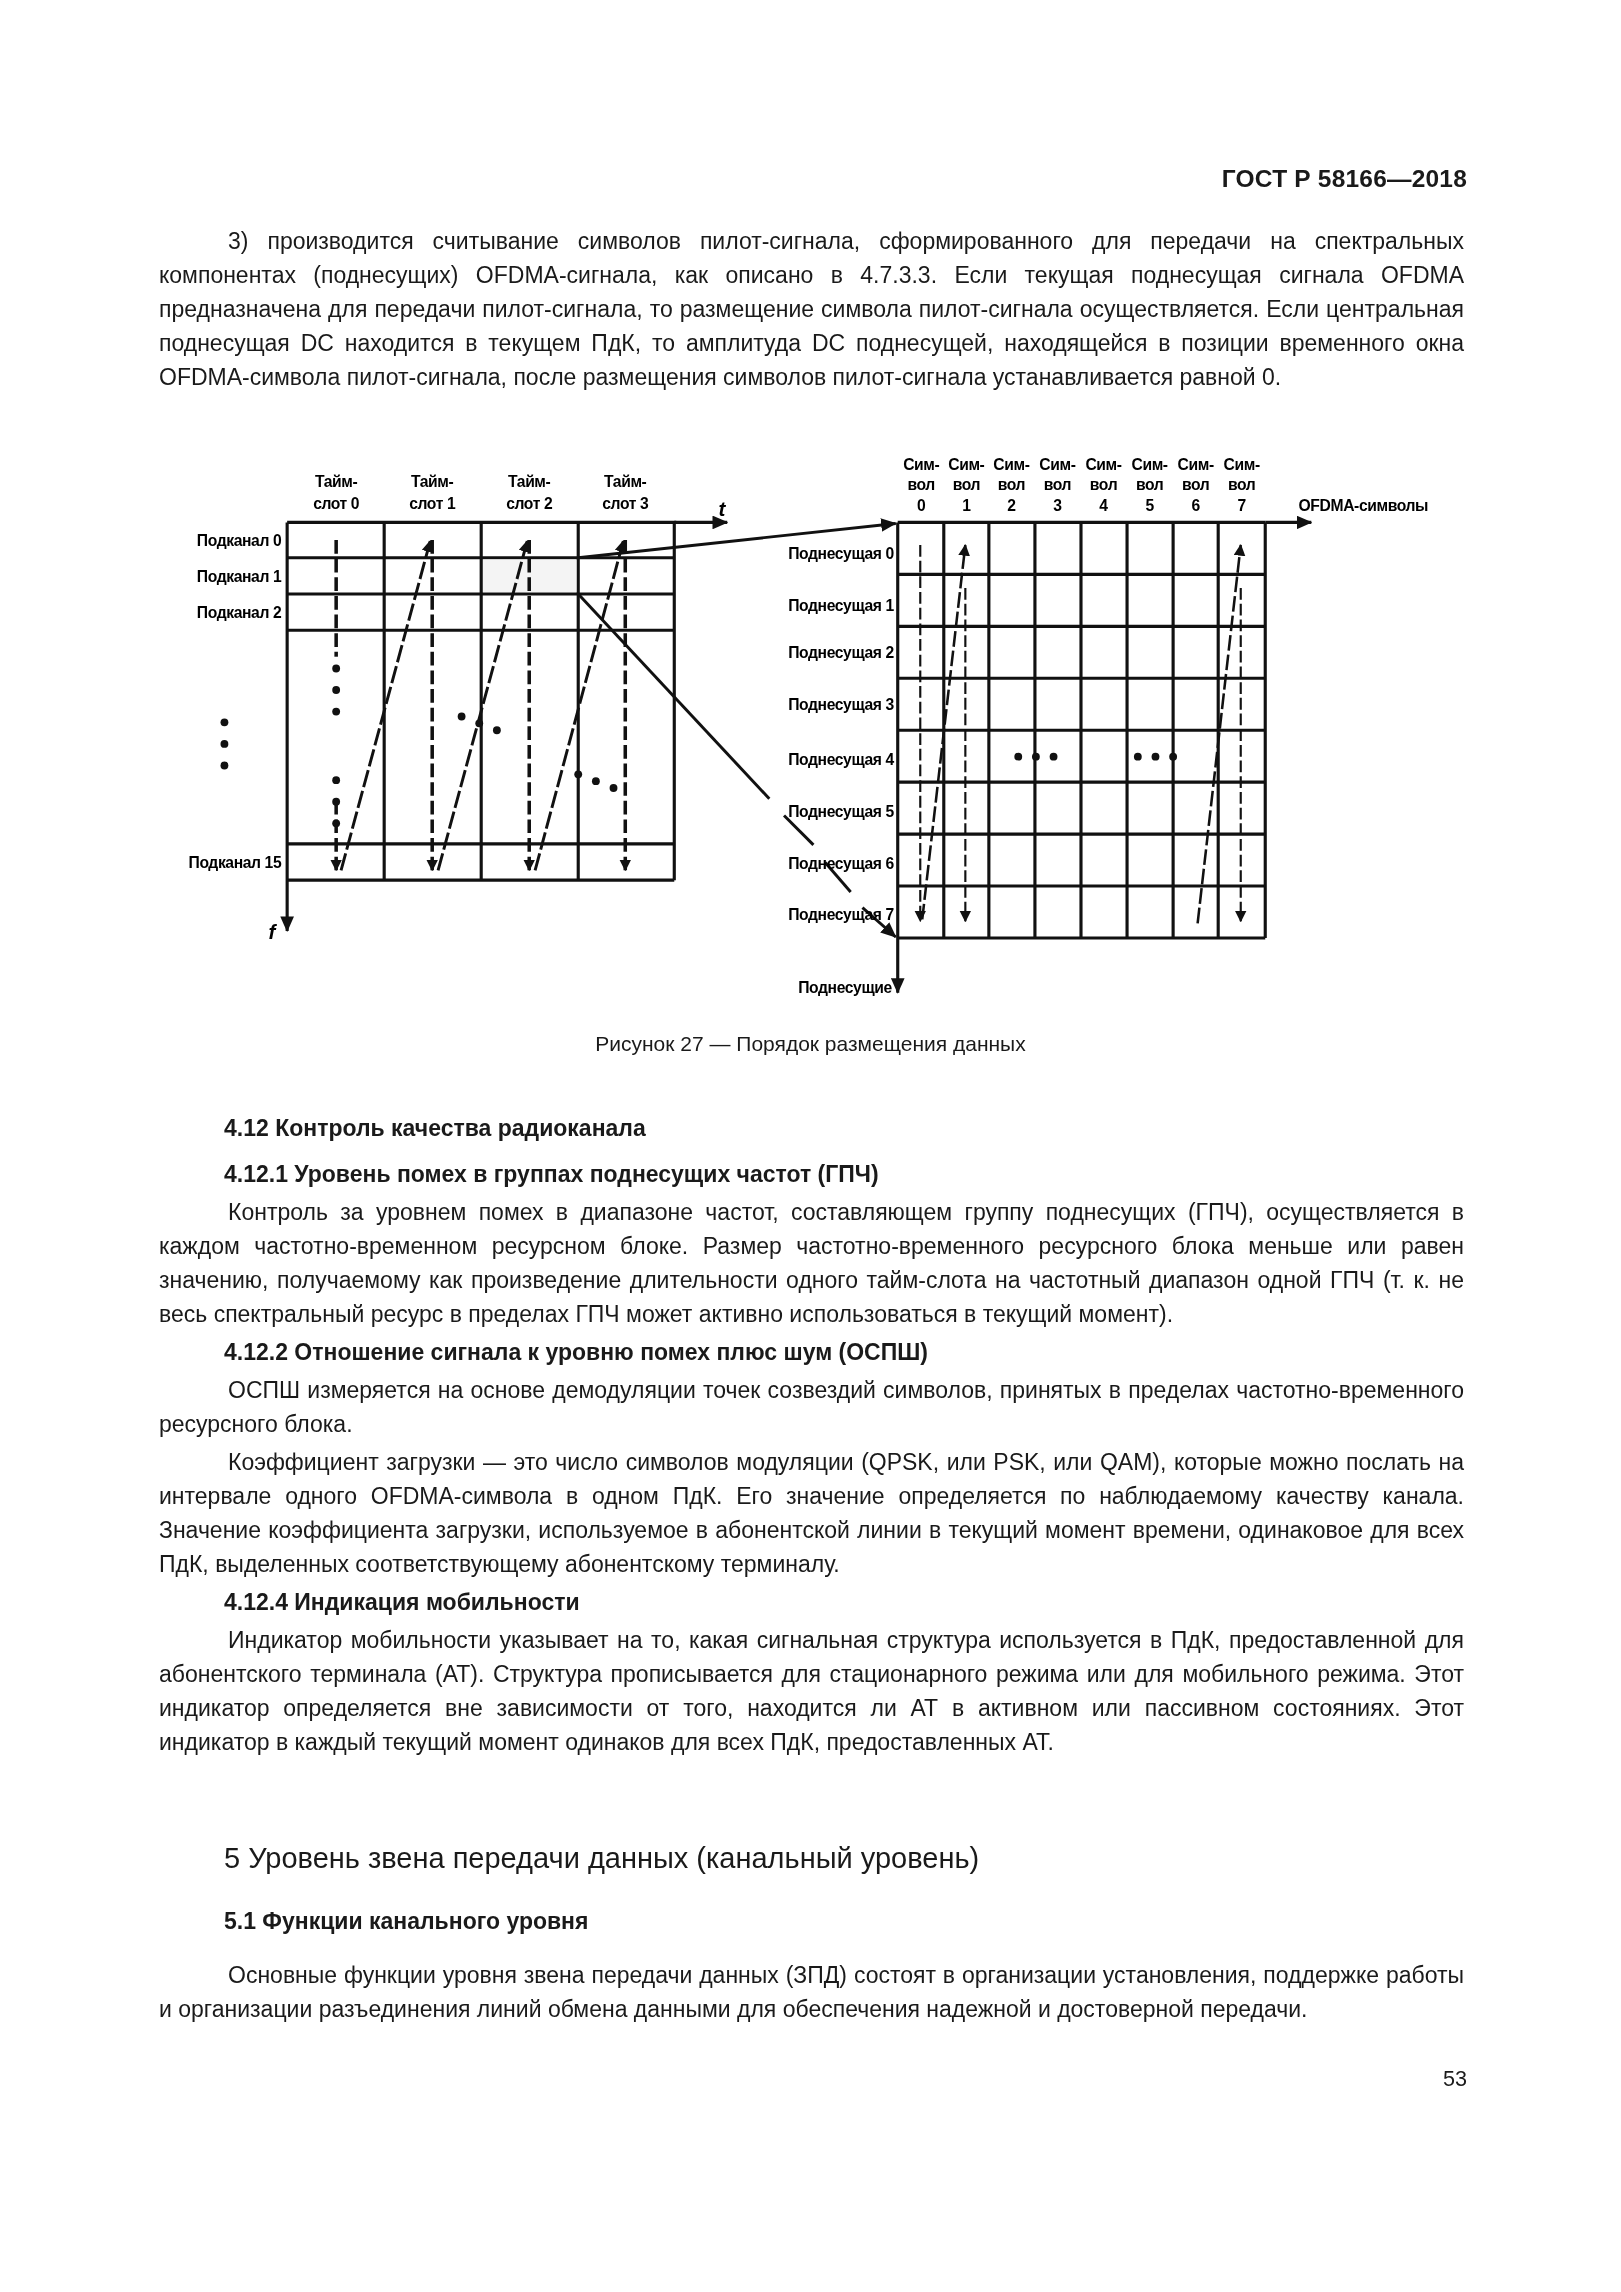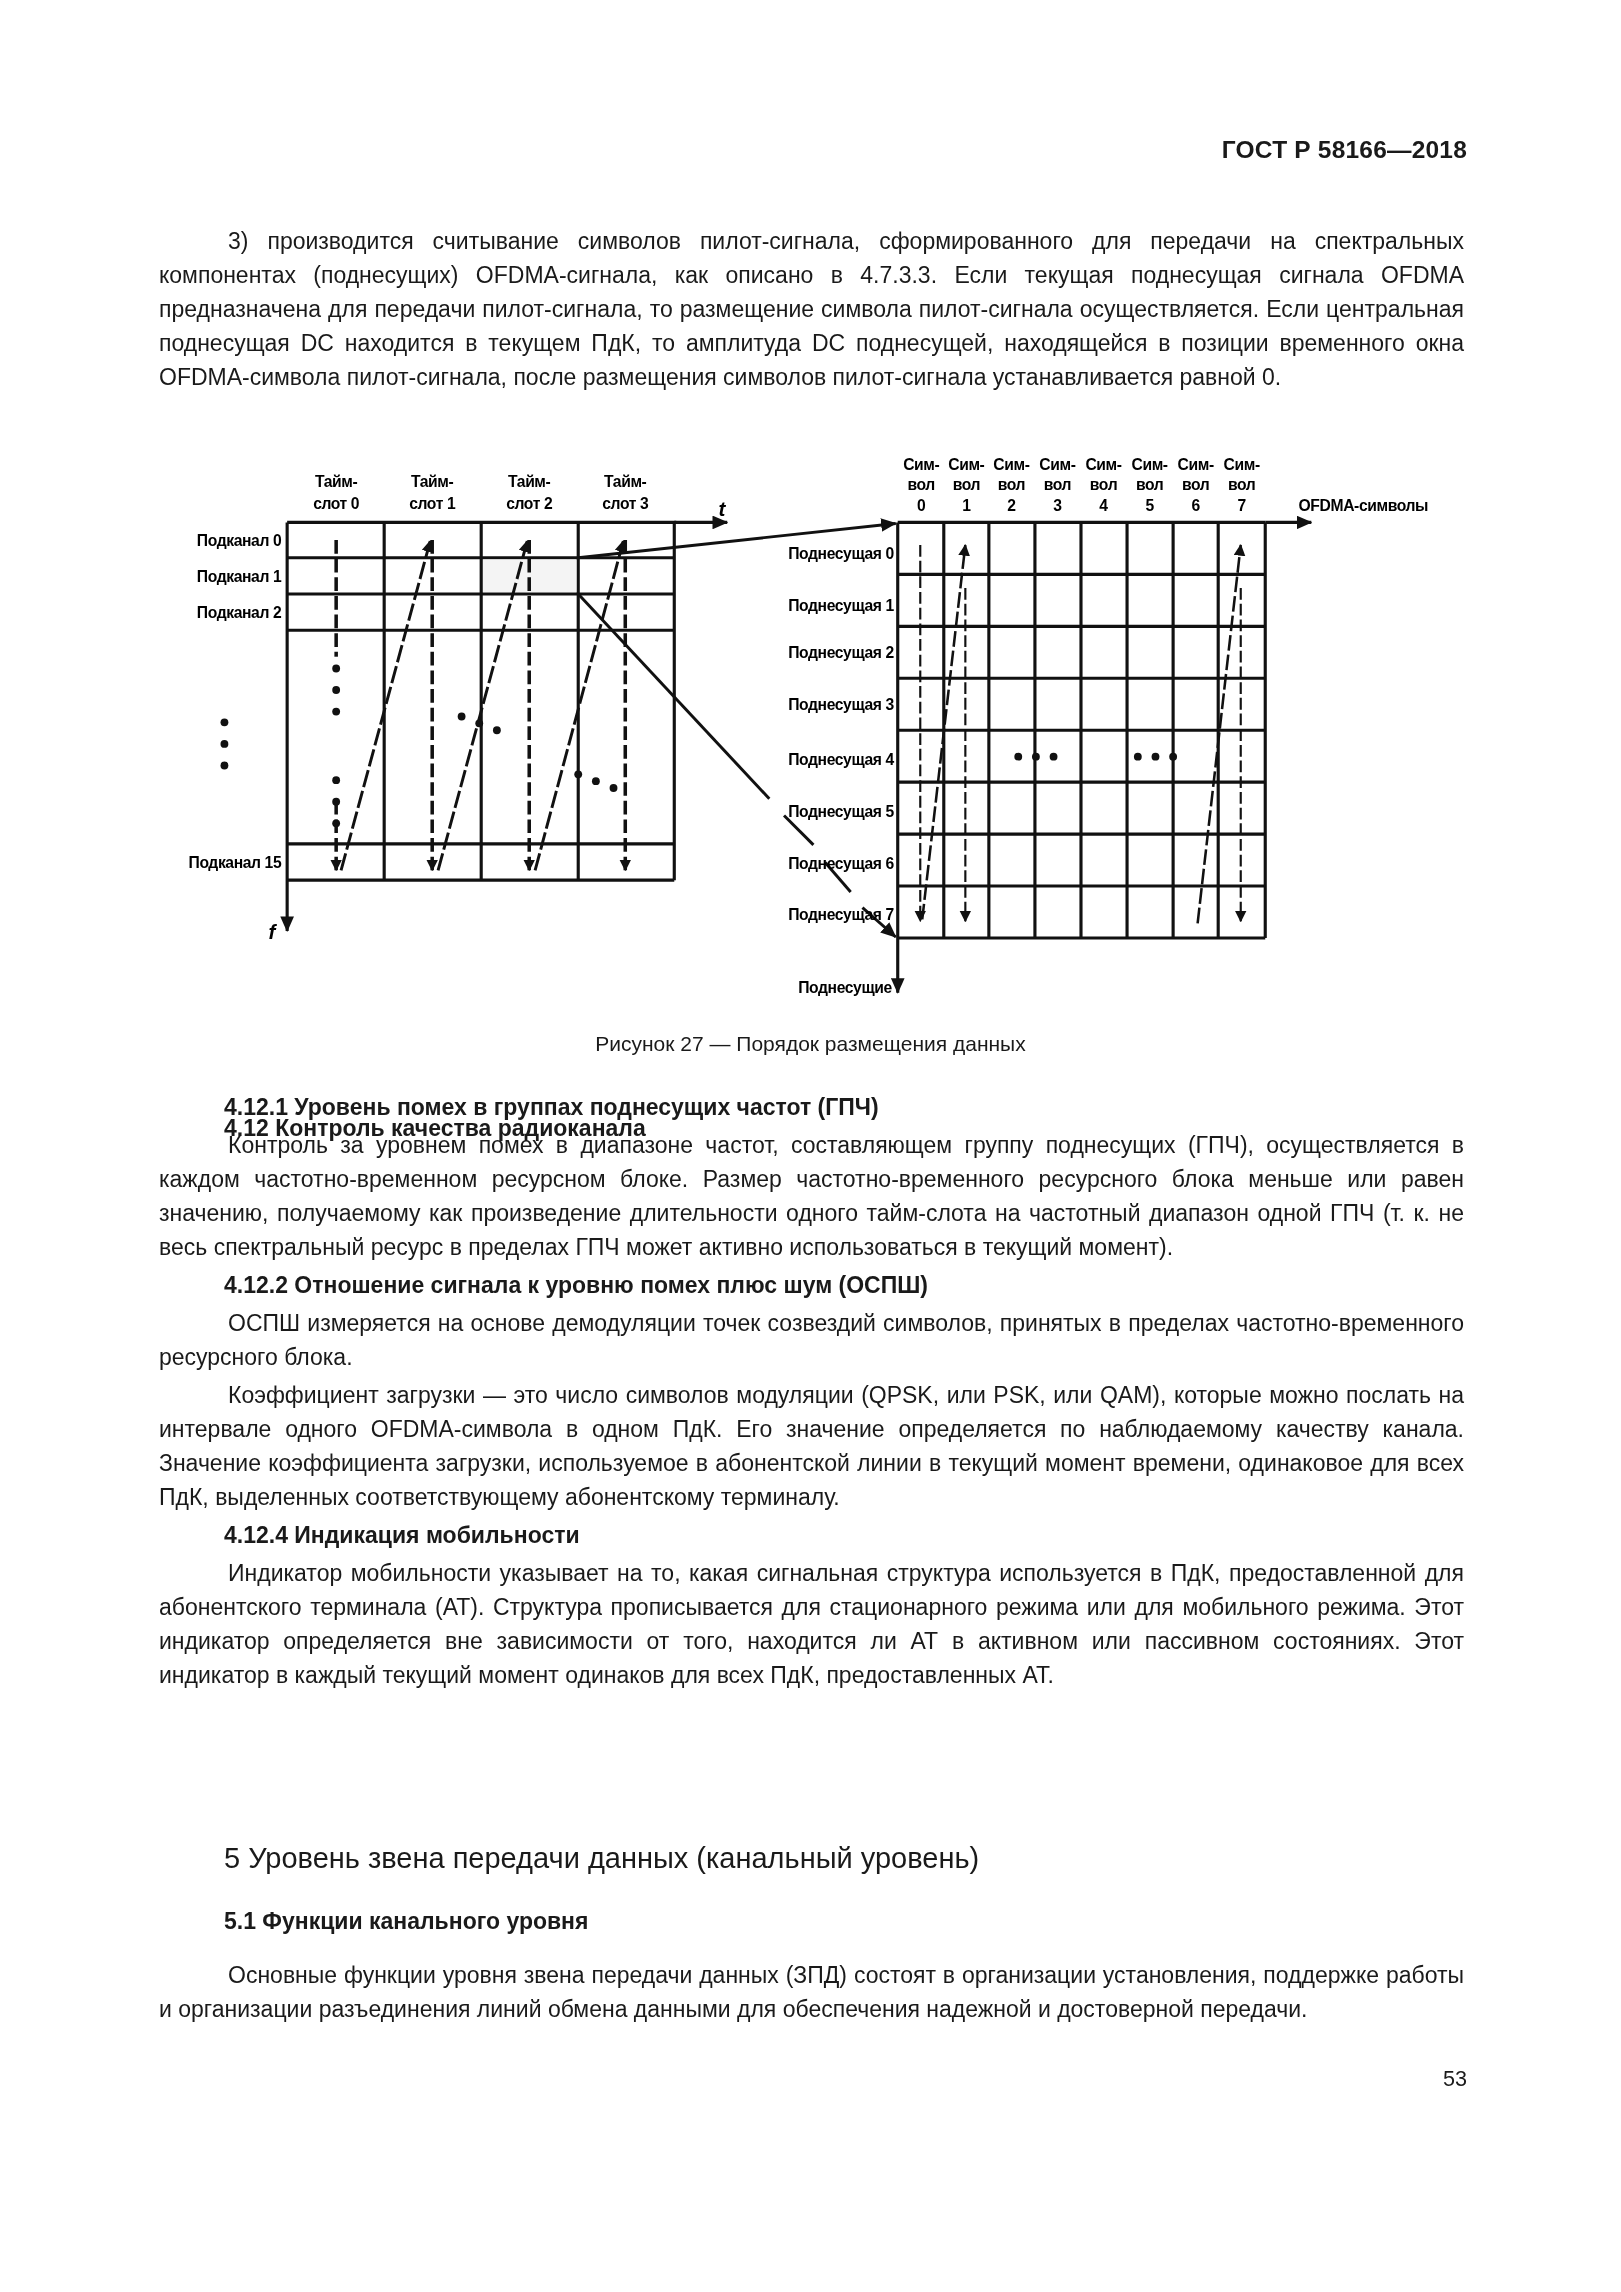--- a/index.html
+++ b/index.html
@@ -1,19 +1,19 @@
 <!DOCTYPE html>
 <html><head>
 <meta charset="utf-8">
 <style>
   html, body { margin: 0; padding: 0; background: #ffffff; }
   body { width: 1621px; height: 2293px; position: relative; overflow: hidden;
          font-family: "Liberation Sans", "DejaVu Sans", sans-serif; color: #1a1a1a; }
   .abs { position: absolute; }
-  .doc-header { right: 154px; top: 136px; font-weight: bold; font-size: 24.5px; letter-spacing: 0.2px; }
+  .doc-header { right: 154px; top: 165px; font-weight: bold; font-size: 24.5px; letter-spacing: 0.2px; }
   .block { position: absolute; left: 155px; width: 1313px; font-size: 23px; line-height: 34px; text-align: justify; }
   .block p { margin: 4px; text-indent: 69px; text-align: justify; text-align-last: left; }
   .block .h { margin: 0; padding-left: 69px; font-weight: bold; text-indent: 0; }
   .h-major { font-weight: normal; font-size: 29px; padding-left: 69px; margin: 0; }
   .caption { position: absolute; left: 0; width: 1621px; top: 1032px; text-align: center; font-size: 21px; }
   .pageno { position: absolute; right: 154px; top: 2066px; font-size: 21.6px; }
   svg text { font-family: "Liberation Sans", "DejaVu Sans", sans-serif; }
   .fig-label { font-size: 16px; font-weight: bold; letter-spacing: -0.4px; }
 </style>
 </head>
@@ -201,21 +201,21 @@
     <text x="910" y="1013">Поднесущие</text>
   </g>
 </svg>
 
 <div class="caption">Рисунок 27 — Порядок размещения данных</div>
 
 <div class="block" style="top:1088px;margin-top:23px;">
   <div class="h">4.12 Контроль качества радиоканала</div>
 </div>
 
-<div class="block" style="top:1090px;">
+<div class="block" style="top:1157px;">
   <div class="h">4.12.1 Уровень помех в группах поднесущих частот (ГПЧ)</div>
   <p>Контроль за уровнем помех в диапазоне частот, составляющем группу поднесущих (ГПЧ), осуществляется в каждом частотно-временном ресурсном блоке. Размер частотно-временного ресурсного блока меньше или равен значению, получаемому как произведение длительности одного тайм-слота на частотный диапазон одной ГПЧ (т. к. не весь спектральный ресурс в пределах ГПЧ может активно использоваться в текущий момент).</p>
   <div class="h">4.12.2 Отношение сигнала к уровню помех плюс шум (ОСПШ)</div>
   <p>ОСПШ измеряется на основе демодуляции точек созвездий символов, принятых в пределах частотно-временного ресурсного блока.</p>
   <p>Коэффициент загрузки — это число символов модуляции (QPSK, или PSK, или QAM), которые можно послать на интервале одного OFDMA-символа в одном ПдК. Его значение определяется по наблюдаемому качеству канала. Значение коэффициента загрузки, используемое в абонентской линии в текущий момент времени, одинаковое для всех ПдК, выделенных соответствующему абонентскому терминалу.</p>
   <div class="h">4.12.4 Индикация мобильности</div>
   <p>Индикатор мобильности указывает на то, какая сигнальная структура используется в ПдК, предоставленной для абонентского терминала (АТ). Структура прописывается для стационарного режима или для мобильного режима. Этот индикатор определяется вне зависимости от того, находится ли АТ в активном или пассивном состояниях. Этот индикатор в каждый текущий момент одинаков для всех ПдК, предоставленных АТ.</p>
 </div>
 
 <div class="block" style="top:1841px;">

